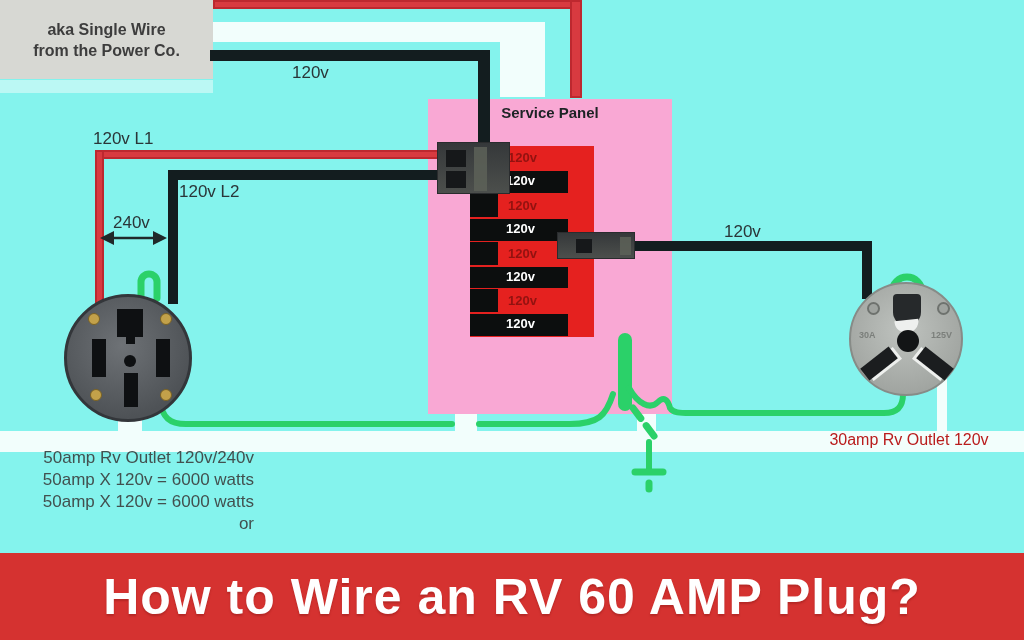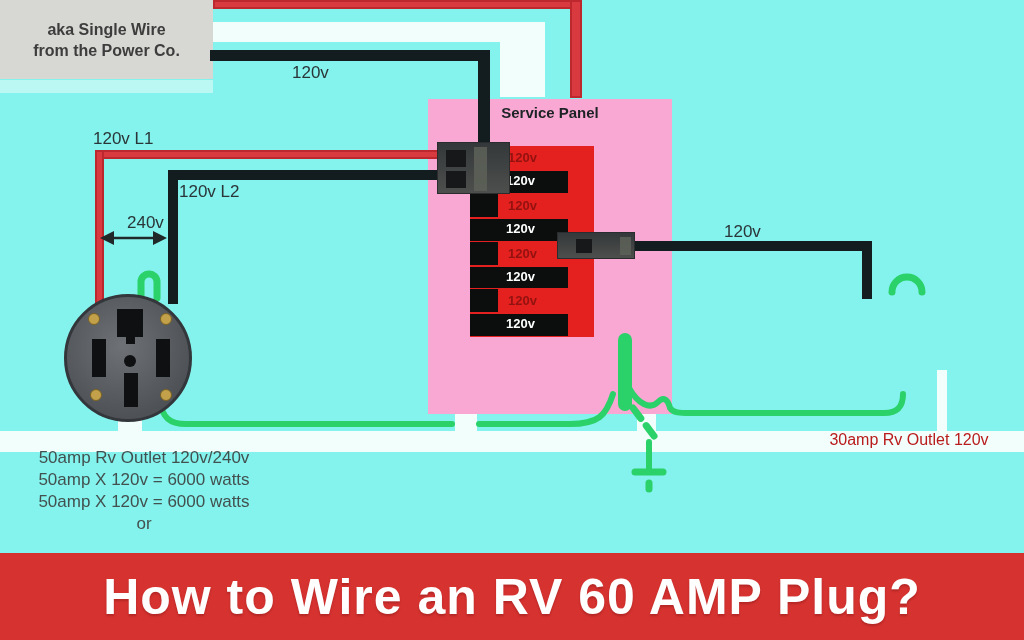--- a/index.html
+++ b/index.html
@@ -60,21 +60,21 @@
   .outlet-30 .slot-l{position:absolute;left:10px;top:72px;width:36px;height:15px;background:#1b1d1f;
     transform:rotate(-38deg);box-shadow:3px 3px 0 #eef0ee;}
   .outlet-30 .slot-r{position:absolute;left:66px;top:72px;width:36px;height:15px;background:#1b1d1f;
     transform:rotate(38deg);box-shadow:-3px 3px 0 #eef0ee;}
   .outlet-30 .oscrew{position:absolute;width:13px;height:13px;border-radius:50%;
     background:#9fa39f;border:2px solid #6e726e;box-sizing:border-box;}
   .stamp{position:absolute;font-size:9px;font-weight:bold;color:#7b7f7b;}
   
   .lbl{position:absolute;color:#2a3538;font-size:17px;z-index:9;white-space:nowrap;}
   .caption{position:absolute;z-index:9;text-align:center;white-space:nowrap;}
-  .caption-50{left:18px;top:447px;width:252px;color:#42504f;font-size:17px;line-height:22px;}
+  .caption-50{left:2px;top:447px;width:252px;color:#42504f;font-size:17px;line-height:22px;text-align:right;}
   .caption-30{left:795px;top:429px;width:228px;color:#b91c1c;font-size:16px;line-height:22px;}
   
   .banner{
     position:absolute;left:0;top:553px;width:1024px;height:87px;background:#d53230;z-index:10;
     display:flex;align-items:center;justify-content:center;
     color:#ffffff;font-size:50px;font-weight:bold;letter-spacing:1px;
     text-shadow:0 2px 2px rgba(120,20,16,.35);
   }
 </style>
 </head>
@@ -164,25 +164,36 @@
     <div class="slot" style="left:25px;top:42px;width:14px;height:38px;"></div>
     <div class="slot" style="left:89px;top:42px;width:14px;height:38px;"></div>
     <div class="slot" style="left:57px;top:76px;width:14px;height:34px;"></div>
     <div class="slot" style="left:57px;top:58px;width:12px;height:12px;border-radius:50%;"></div>
     <div class="screw" style="left:21px;top:16px;"></div>
     <div class="screw" style="left:93px;top:16px;"></div>
     <div class="screw" style="left:23px;top:92px;"></div>
     <div class="screw" style="left:93px;top:92px;"></div>
   </div>
 
+  <div class="outlet outlet-30">
+    <div class="shoe"></div>
+    <div class="shoe-hl"></div>
+    <div class="dot"></div>
+    <div class="slot-l"></div>
+    <div class="slot-r"></div>
+    <div class="oscrew" style="left:16px;top:18px;"></div>
+    <div class="oscrew" style="left:86px;top:18px;"></div>
+    <div class="stamp" style="left:8px;top:46px;">30A</div>
+    <div class="stamp" style="left:80px;top:46px;">125V</div>
+  </div>
 
   <div class="lbl" style="left:292px;top:63px;">120v</div>
   <div class="lbl" style="left:93px;top:129px;">120v L1</div>
   <div class="lbl" style="left:179px;top:182px;">120v L2</div>
-  <div class="lbl" style="left:127px;top:213px;">240v</div>
+  <div class="lbl" style="left:113px;top:213px;">240v</div>
   <div class="lbl" style="left:724px;top:222px;">120v</div>
 
   <div class="caption caption-50">
     <div>50amp Rv Outlet 120v/240v</div>
     <div>50amp X 120v = 6000 watts</div>
     <div>50amp X 120v = 6000 watts</div>
     <div>or</div>
   </div>
   <div class="caption caption-30">
     <div>30amp Rv Outlet 120v</div>

